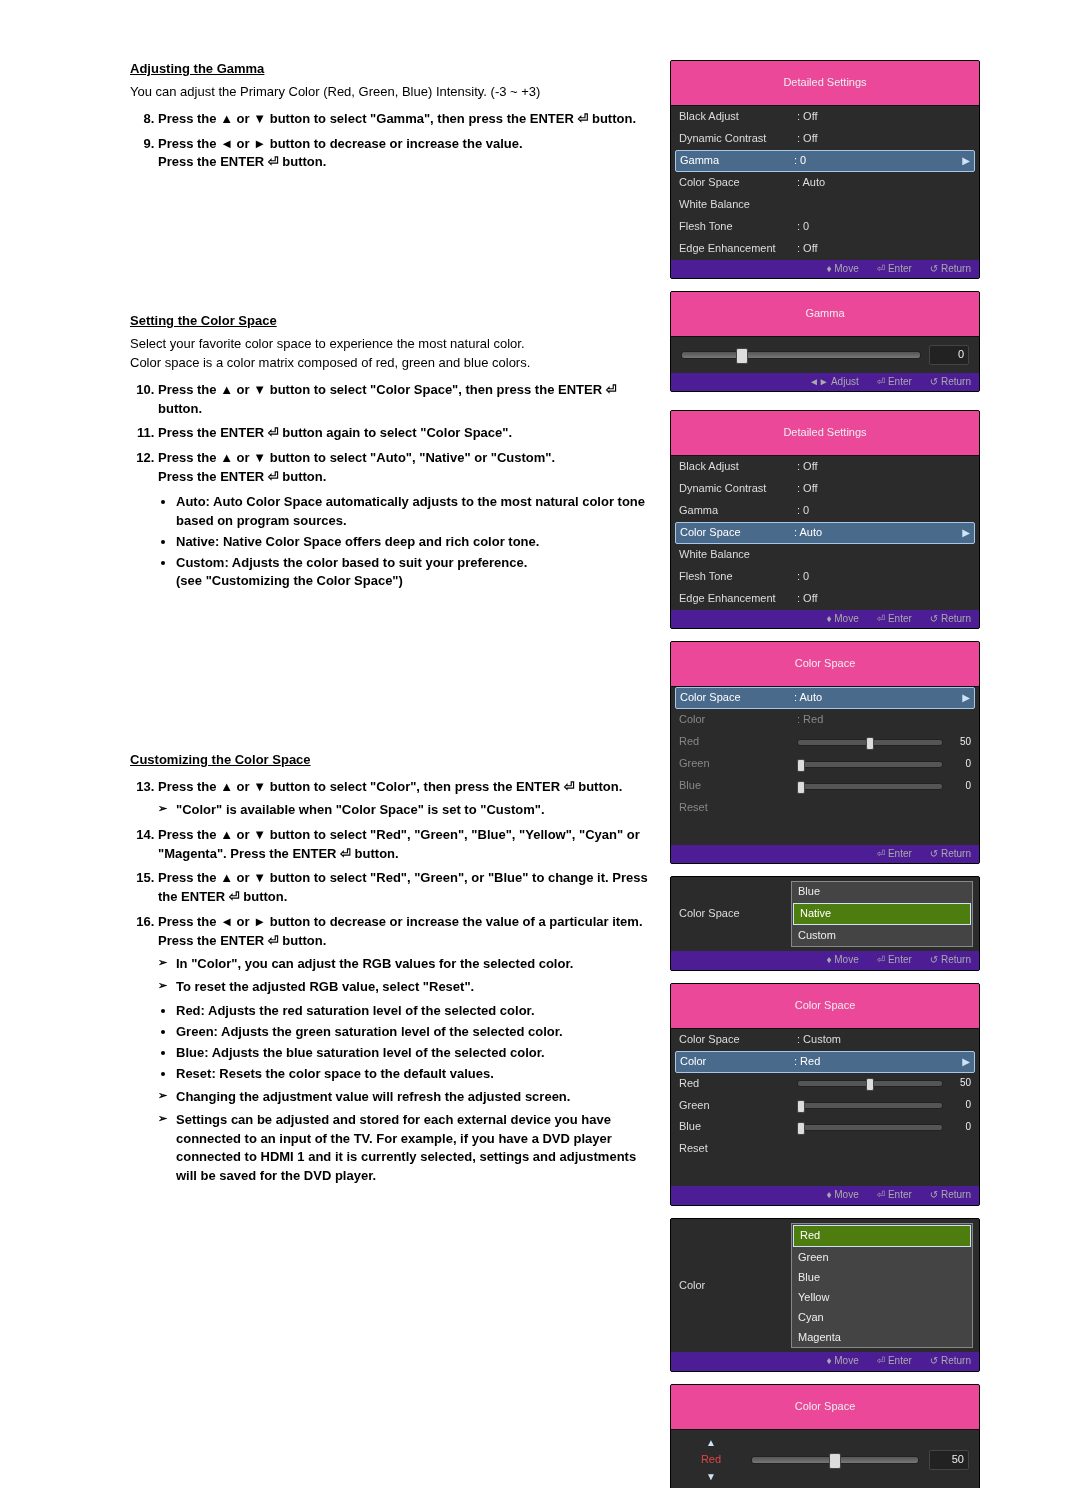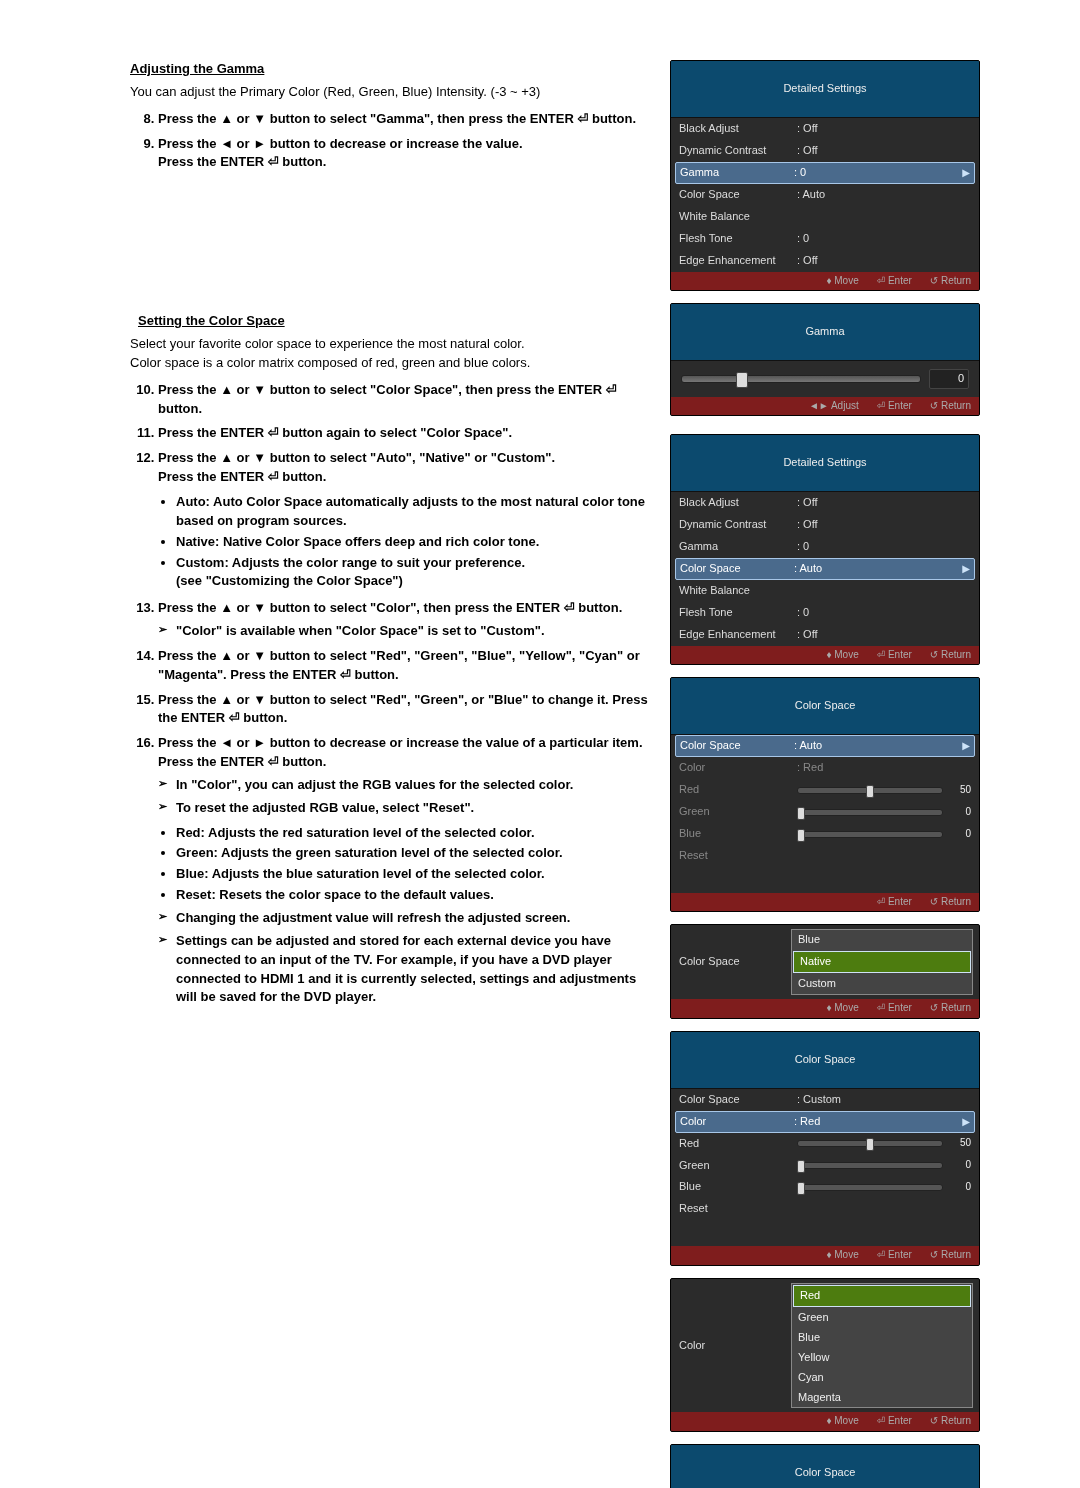--- a/index.html
+++ b/index.html
@@ -10,43 +10,43 @@
     margin: 0;
     padding: 60px 100px 40px 130px;
     line-height: 1.45;
     width: 1080px;
     box-sizing: border-box;
   }
   .two-col { display: flex; gap: 18px; }
   .lcol { flex: 1 1 auto; min-width: 0; }
   .rcol { width: 310px; flex: 0 0 310px; }
   .section-title { font-weight: bold; text-decoration: underline; margin-bottom: 4px; }
-  .mt-big { margin-top: 40px; margin-left: 8px; }
+  .mt-big { margin-top: 40px; }
   ol { margin: 8px 0 0 0; padding-left: 28px; }
   li { margin-bottom: 6px; font-weight: bold; }
   ul.bullet { list-style: disc; margin: 6px 0 0 18px; padding: 0; }
   ul.bullet li { margin-bottom: 2px; }
   .sub { margin: 4px 0 2px 18px; position: relative; }
   .sub::before { content: "➢"; position: absolute; left: -18px; top: 0; font-size: 11px; }
 
   
   .panel {
     background: #2b2b2b;
     color: #ddd;
     border: 1px solid #000;
     font-size: 11px;
     margin-bottom: 12px;
     border-radius: 2px;
     overflow: hidden;
   }
   .panel .title-bar {
-    background: #0c4a6e;
+    background: #ec4899;
     color: #eee;
     text-align: center;
-    padding: 20px 0;
+    padding: 14px 0;
     font-size: 11px;
     border-bottom: 1px solid #111;
   }
   .panel .row {
     display: flex;
     align-items: center;
     padding: 3px 8px;
     gap: 6px;
     position: relative;
   }
@@ -63,21 +63,21 @@
   .panel .row.selected .rlabel { width: 108px; flex: 0 0 108px; }
   .panel .row .arrow-r {
     position: absolute;
     right: 4px;
     top: 50%;
     transform: translateY(-50%);
     color: #cde3f8;
     font-size: 10px;
   }
   .panel .footer {
-    background: #7f1d1d;
+    background: #4c1d95;
     color: #aaa;
     display: flex;
     justify-content: flex-end;
     gap: 18px;
     padding: 2px 8px;
     font-size: 10px;
   }
   .panel .footer span::before {
     content: attr(data-glyph) " ";
   }
@@ -224,27 +224,28 @@
     <ol start="10">
       <li><span>Press the ▲ or ▼ button to select "Color Space", then press the ENTER ⏎ button.</span></li>
       <li><span>Press the ENTER ⏎ button again to select "Color Space".</span></li>
       <li>
         <span>Press the ▲ or ▼ button to select "Auto", "Native" or "Custom".</span><br>
         <span>Press the ENTER ⏎ button.</span>
         <ul class="bullet">
           <li><span>Auto: Auto Color Space automatically adjusts to the most natural color tone based on program sources.</span></li>
           <li><span>Native: Native Color Space offers deep and rich color tone.</span></li>
           <li>
-            <span>Custom: Adjusts the color range to suit your preference.</span><br>
+            <span>Custom: Adjusts the color based to suit your preference.</span><br>
             <span>(see "Customizing the Color Space")</span>
           </li>
         </ul>
       </li>
     </ol>
 
+    <div class="section-title" style="margin-top:160px">Customizing the Color Space</div>
     <ol start="13">
       <li>
         <span>Press the ▲ or ▼ button to select "Color", then press the ENTER ⏎ button.</span>
         <div class="sub">"Color" is available when "Color Space" is set to "Custom".</div>
       </li>
       <li><span>Press the ▲ or ▼ button to select "Red", "Green", "Blue", "Yellow", "Cyan" or "Magenta". Press the ENTER ⏎ button.</span></li>
       <li><span>Press the ▲ or ▼ button to select "Red", "Green", or "Blue" to change it. Press the ENTER ⏎ button.</span></li>
       <li>
         <span>Press the ◄ or ► button to decrease or increase the value of a particular item. Press the ENTER ⏎ button.</span>
         <div class="sub">In "Color", you can adjust the RGB values for the selected color.</div>

